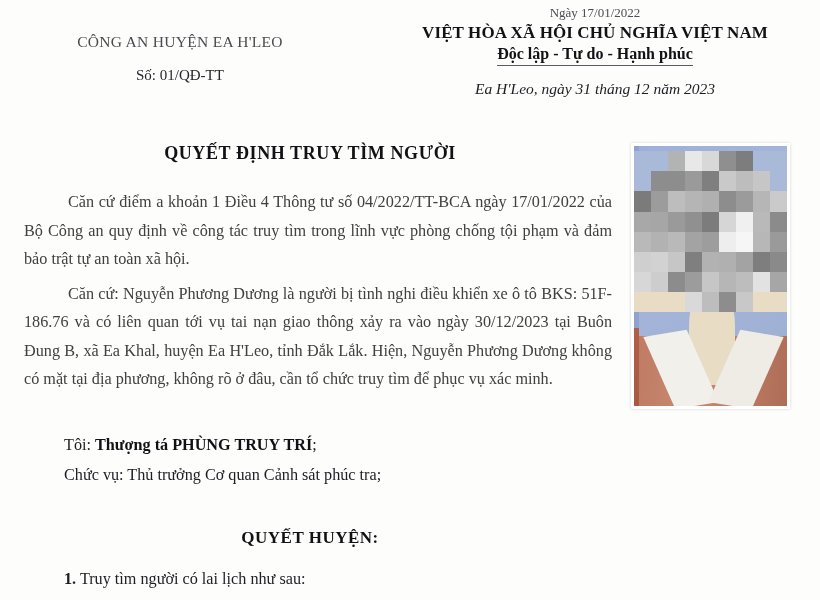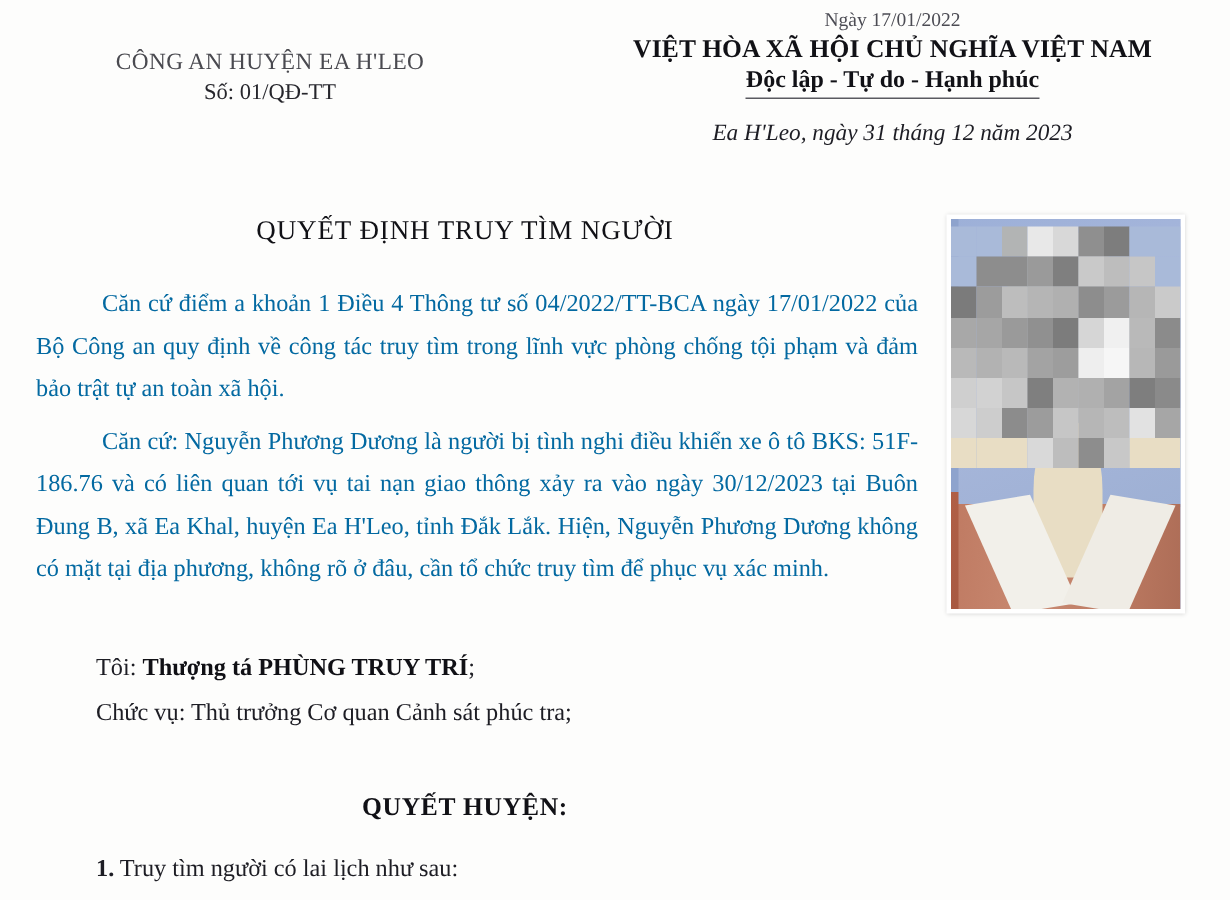--- a/index.html
+++ b/index.html
@@ -68,21 +68,21 @@
     color: #15151a;
     white-space: nowrap;
     margin-top: 1px;
     display: inline-block;
     border-bottom: 1.4px solid #5a5a60;
     padding-bottom: 2px;
   }
   .doc-number {
     font-size: 15px;
     color: #26262c;
-    margin-top: 3px;
+    margin-top: 16px;
     white-space: nowrap;
   }
 
   .hdr-right {
     position: absolute;
     left: 370px;
     top: 5px;
     width: 450px;
     text-align: center;
   }
@@ -118,40 +118,40 @@
   }
 
   
   .doc-title {
     position: absolute;
     top: 143px;
     left: 0;
     width: 620px;
     text-align: center;
     font-size: 18px;
-    font-weight: normal;
+    font-weight: bold;
     letter-spacing: 0.6px;
     color: #111116;
     white-space: nowrap;
   }
 
   
   .body-col {
     position: absolute;
     top: 188px;
     left: 24px;
     width: 588px;
   }
   .para {
     font-size: 16.2px;
     line-height: 28.5px;
     text-align: justify;
     text-justify: inter-word;
     text-indent: 44px;
-    color: #0369a1;
+    color: #404040;
     margin: 0 0 6px 0;
   }
   .para:last-child { margin-bottom: 0; }
 
   
   .officer-block {
     position: absolute;
     top: 430px;
     left: 64px;
     width: 520px;

